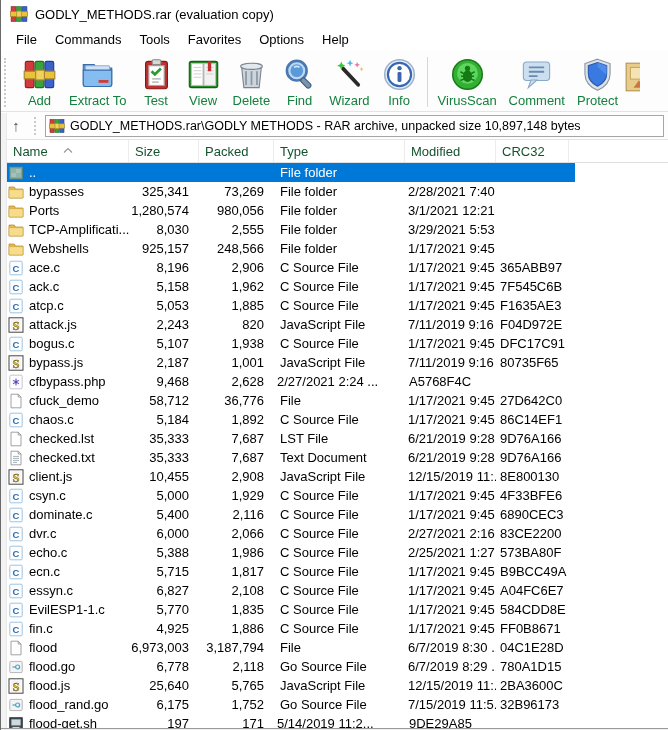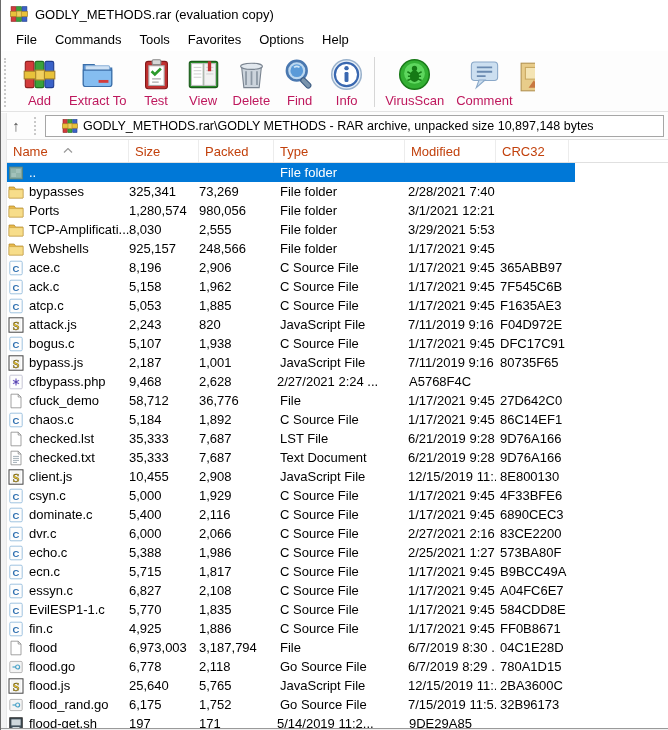--- a/index.html
+++ b/index.html
@@ -17,45 +17,45 @@
   .titlebar .app-icon { width: 18px; height: 18px; margin-right: 7px; flex: 0 0 auto; }
   .titlebar .title-text { font-size: 13px; color: #000000; white-space: nowrap; }
   
   .menubar { height: 23px; display: flex; align-items: center; padding-left: 6px; background: #fff; }
   .menu-item { padding: 2px 9px; color: #000; cursor: default; }
   
   .toolbar { height: 61px; display: flex; align-items: flex-start; padding: 3px 0 0 2px; background: #fdfdfd; border-bottom: 1px solid #e3e3e3; position: relative; }
   .gripper { width: 10px; align-self: stretch; margin: 4px 2px 4px 1px; border-left: 2px dotted #c9c9c9; }
   .tb-btn { display: flex; flex-direction: column; align-items: center; padding: 3px 6px 2px 6px; border-radius: 3px; }
   .tb-btn .tb-icon { width: 35px; height: 35px; }
-  .tb-btn .tb-label { font-size: 13px; margin-top: 1px; white-space: nowrap; color: #be185d; }
+  .tb-btn .tb-label { font-size: 13px; margin-top: 1px; white-space: nowrap; color: #15803d; }
   .tb-sep { width: 1px; background: #d6d6d6; align-self: stretch; margin: 3px 4px; }
   .tb-partial { width: 16px; overflow: hidden; padding-top: 6px; flex: 0 0 auto; }
   .tb-partial svg { width: 34px; height: 34px; }
   
   .addressrow { height: 28px; display: flex; align-items: center; padding: 2px 4px 2px 2px; border-bottom: 1px solid #e3e3e3; background: #fdfdfd; }
   .up-btn { width: 26px; height: 22px; border: none; background: transparent; color: #555; font-size: 15px; line-height: 20px; border-radius: 2px; }
   .addr-gripper { width: 8px; height: 18px; border-left: 2px dotted #c9c9c9; margin: 0 3px 0 5px; }
-  .addr-field { flex: 1; height: 22px; border: 1px solid #a6a6a6; background: #fff; display: flex; align-items: center; padding: 0 16px; overflow: hidden; }
+  .addr-field { flex: 1; height: 22px; border: 1px solid #a6a6a6; background: #fff; display: flex; align-items: center; padding: 0 3px; overflow: hidden; }
   .addr-field .mini-icon { width: 16px; height: 16px; margin-right: 5px; flex: 0 0 auto; }
   .addr-text { white-space: nowrap; font-size: 12.5px; }
   
   .grid-cols { display: grid; grid-template-columns: 122px 70px 75px 131px 91px 73px 1fr; }
-  .list-header { height: 23px; align-items: center; border-bottom: 1px solid #e0e0e0; background: #fff; position: relative; padding-left: 6px; color: #c2410c; }
+  .list-header { height: 23px; align-items: center; border-bottom: 1px solid #e0e0e0; background: #fff; position: relative; padding-left: 6px; color: #14532d; }
   .hcell { height: 100%; display: flex; align-items: center; border-right: 1px solid #ececec; padding: 0 6px; position: relative; }
   .hcell.num { justify-content: flex-start; padding-right: 20px; }
   .sort-caret { position: absolute; top: 1px; left: 50%; margin-left: -5px; width: 10px; height: 5px; }
   
   .list { background: #fff; padding-left: 6px; }
   .row { height: 19px; align-items: center; white-space: nowrap; cursor: default; }
   .row.selected { background: linear-gradient(to right, #0078d7 0, #0078d7 568px, transparent 568px); color: #fff; }
   .cell-name { display: flex; align-items: center; gap: 5px; overflow: hidden; padding-left: 1px; }
   .cell-name .ficon { width: 16px; height: 16px; flex: 0 0 auto; }
   .cell-name .ficon svg { width: 16px; height: 16px; display: block; }
-  .cell-num { padding-right: 10px; }
+  .cell-num { text-align: right; padding-right: 10px; }
   .cell-type { padding-left: 6px; overflow: hidden; }
   .cell-mod { padding-left: 3px; overflow: hidden; }
   .cell-crc { padding-left: 4px; overflow: hidden; }
   .left-strip { position: absolute; left: 0; top: 113px; bottom: 0; width: 6px; background: #f3f3f3; border-right: 1px solid #e9e9e9; }
   .window-bottom { position: absolute; bottom: 0; left: 0; right: 0; height: 2px; background: #f0f0f0; border-top: 1px solid #9a9a9a; }
 </style>
 </head>
 <body>
 
 <div class="titlebar">
@@ -134,20 +134,30 @@
         <span class="tb-icon"><svg viewBox="0 0 32 32">
             <circle cx="13.5" cy="12.5" r="9" fill="#bcd8f0" stroke="#4a78b0" stroke-width="2.4"></circle>
             <circle cx="13.5" cy="12.5" r="5.8" fill="#5a9ad8"></circle>
             <path d="M11 9.5a4 4 0 0 1 5 0" stroke="#cfe6f8" stroke-width="1.6" fill="none"></path>
             <rect x="19.5" y="18.2" width="11" height="4.6" rx="2.2" transform="rotate(45 19.5 18.2)" fill="#7a94ac" stroke="#3a5a80"></rect>
           </svg></span>
         <span class="tb-label">Find</span>
       </span>
       <span class="tb-btn">
         <span class="tb-icon"><svg viewBox="0 0 32 32">
+            <rect x="10" y="8" width="24" height="3.4" rx="1.7" transform="rotate(47 10 8)" fill="#2a2a2a"></rect>
+            <path d="M8.5 4l1.1 2.7L12.3 8 9.6 9.1 8.5 11.8 7.4 9.1 4.7 8l2.7-1.3z" fill="#3ac83a"></path>
+            <path d="M16.5 2.5l.9 2.2 2.2.9-2.2.9-.9 2.2-.9-2.2-2.2-.9 2.2-.9z" fill="#4ab8e8"></path>
+            <path d="M23 4.5l.8 1.8 1.8.8-1.8.8-.8 1.8-.8-1.8-1.8-.8 1.8-.8z" fill="#e87aa0"></path>
+            <path d="M27 9l.6 1.4 1.4.6-1.4.6-.6 1.4-.6-1.4-1.4-.6 1.4-.6z" fill="#e8c83c"></path>
+          </svg></span>
+        <span class="tb-label">Wizard</span>
+      </span>
+      <span class="tb-btn">
+        <span class="tb-icon"><svg viewBox="0 0 32 32">
             <circle cx="16" cy="16" r="13.5" fill="#eaf1f8" stroke="#9ab2cc" stroke-width="1.4"></circle>
             <circle cx="16" cy="16" r="10.6" fill="#fff" stroke="#3a68b0" stroke-width="2"></circle>
             <circle cx="16" cy="10.2" r="2" fill="#3a68b0"></circle>
             <rect x="14.2" y="13.6" width="3.6" height="9.2" rx="1.2" fill="#3a68b0"></rect>
           </svg></span>
         <span class="tb-label">Info</span>
       </span>
       <span class="tb-sep"></span>
       <span class="tb-btn">
         <span class="tb-icon"><svg viewBox="0 0 32 32">
@@ -159,20 +169,28 @@
           </svg></span>
         <span class="tb-label">VirusScan</span>
       </span>
       <span class="tb-btn">
         <span class="tb-icon"><svg viewBox="0 0 32 32">
             <rect x="4" y="4.5" width="24" height="17" rx="3" fill="#ccdff0" stroke="#8aa8c8"></rect>
             <path d="M11 21l-2.5 7 8-7z" fill="#ccdff0" stroke="#8aa8c8"></path>
             <path d="M9 9.5h14M9 13.5h14M9 17.5h8" stroke="#6a8ab0" stroke-width="1.7"></path>
           </svg></span>
         <span class="tb-label">Comment</span>
+      </span>
+      <span class="tb-btn">
+        <span class="tb-icon"><svg viewBox="0 0 32 32">
+            <path d="M16 2l11.5 4v9.2c0 8-5.2 12.4-11.5 15.3C9.7 27.6 4.5 23.2 4.5 15.2V6z" fill="#dde2e8" stroke="#8a94a0"></path>
+            <path d="M16 5l8.4 3v7c0 6-3.6 9.3-8.4 11.8C11.2 24.3 7.6 21 7.6 15V8z" fill="#3a7ae0" stroke="#2858b0"></path>
+            <path d="M16 5l8.4 3v7c0 .5 0 1-.1 1.5L16 9z" fill="#5a94ec" opacity="0.7"></path>
+          </svg></span>
+        <span class="tb-label">Protect</span>
       </span>
     </span>
   <span class="tb-partial">
     <svg viewBox="0 0 32 32">
         <rect x="2" y="3" width="28" height="26" fill="#e8cc8a" stroke="#b09050"></rect>
         <rect x="6" y="7" width="20" height="11" fill="#f4e4b4" stroke="#c8a860"></rect>
         <path d="M9 26l5-7 5 7z" fill="#c87840"></path>
         <path d="M17 26l4-5 4 5z" fill="#4a9a4a"></path>
       </svg>
   </span>

